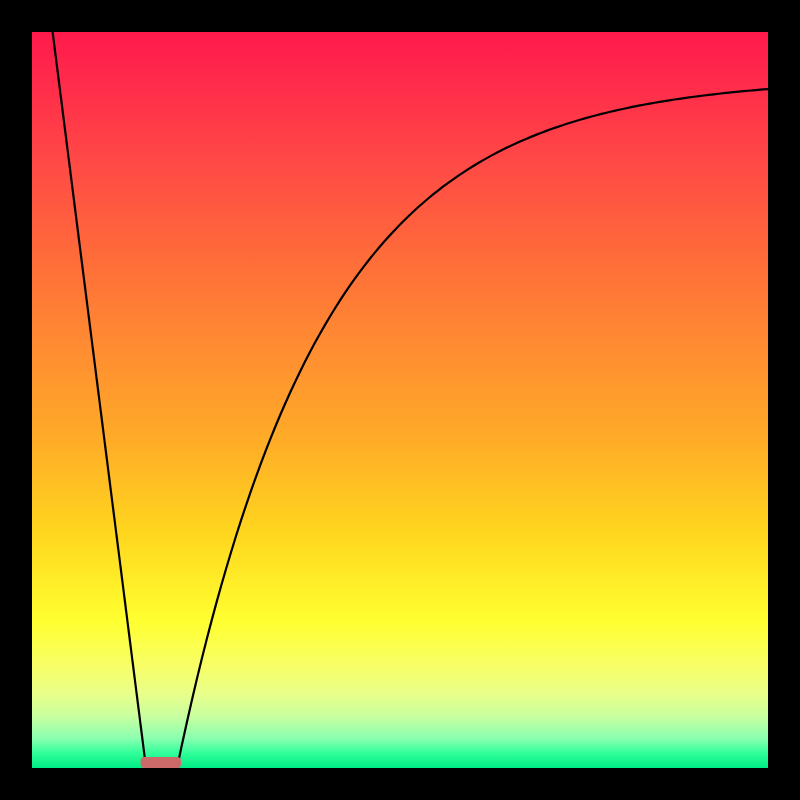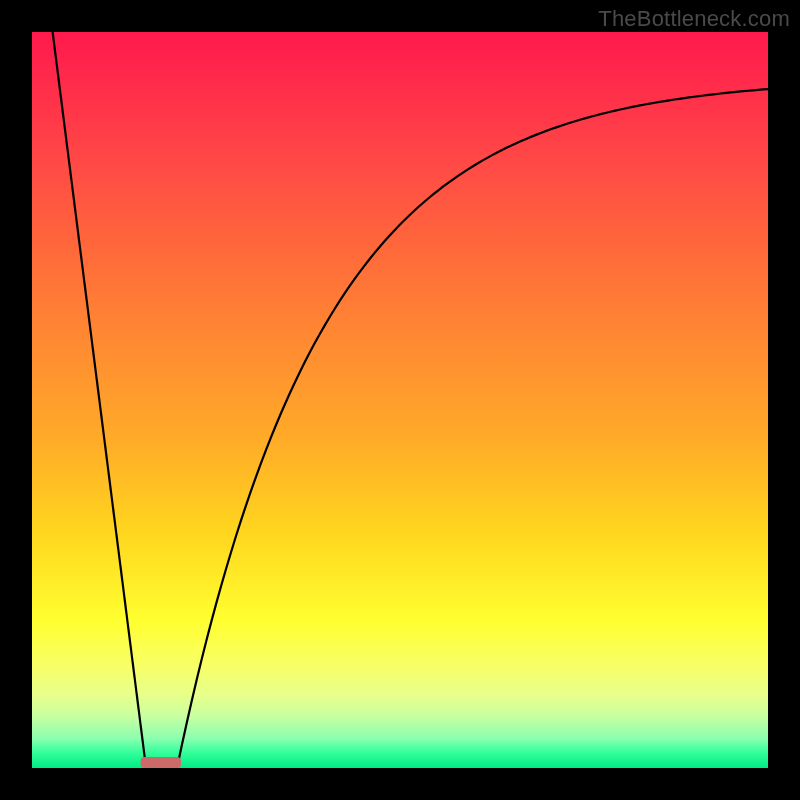--- a/index.html
+++ b/index.html
@@ -59,21 +59,20 @@
     letter-spacing: 0.2px;
     font-weight: 500;
     user-select: none;
   }
 </style>
 </head>
 <body>
 
 <div class="frame">
 
-  <div class="watermark">TheBottleneck.com</div>
 
   <div class="plot-area">
     <div class="gradient"></div>
 
     <svg class="curve-layer" id="curve-svg" viewBox="0 0 736 736" preserveAspectRatio="none">
       <path id="left-line" fill="none" stroke="#000000" stroke-width="2.2" d="M 20.608 0 L 114.08 736"></path>
       <path id="right-curve" fill="none" stroke="#000000" stroke-width="2.2" d="M 144.99 736.00 L 149.92 712.81 L 154.84 690.40 L 159.77 668.74 L 164.69 647.81 L 169.62 627.59 L 174.54 608.04 L 179.47 589.15 L 184.39 570.89 L 189.32 553.25 L 194.24 536.20 L 199.17 519.72 L 204.09 503.79 L 209.02 488.41 L 213.94 473.53 L 218.87 459.16 L 223.79 445.27 L 228.72 431.85 L 233.64 418.87 L 238.57 406.34 L 243.49 394.22 L 248.42 382.51 L 253.34 371.20 L 258.27 360.26 L 263.19 349.69 L 268.12 339.48 L 273.04 329.61 L 277.97 320.07 L 282.89 310.85 L 287.82 301.94 L 292.74 293.33 L 297.67 285.01 L 302.59 276.97 L 307.52 269.20 L 312.44 261.69 L 317.37 254.44 L 322.29 247.42 L 327.22 240.64 L 332.14 234.09 L 337.07 227.76 L 341.99 221.65 L 346.92 215.73 L 351.84 210.02 L 356.77 204.50 L 361.69 199.16 L 366.62 194.00 L 371.55 189.02 L 376.47 184.20 L 381.40 179.55 L 386.32 175.05 L 391.25 170.70 L 396.17 166.50 L 401.10 162.44 L 406.02 158.52 L 410.95 154.73 L 415.87 151.06 L 420.80 147.52 L 425.72 144.10 L 430.65 140.79 L 435.57 137.60 L 440.50 134.51 L 445.42 131.52 L 450.35 128.64 L 455.27 125.85 L 460.20 123.15 L 465.12 120.55 L 470.05 118.03 L 474.97 115.60 L 479.90 113.25 L 484.82 110.98 L 489.75 108.78 L 494.67 106.66 L 499.60 104.61 L 504.52 102.63 L 509.45 100.72 L 514.37 98.87 L 519.30 97.08 L 524.22 95.35 L 529.15 93.68 L 534.07 92.07 L 539.00 90.51 L 543.92 89.00 L 548.85 87.54 L 553.77 86.14 L 558.70 84.78 L 563.62 83.46 L 568.55 82.19 L 573.47 80.96 L 578.40 79.78 L 583.32 78.63 L 588.25 77.52 L 593.17 76.45 L 598.10 75.41 L 603.02 74.41 L 607.95 73.45 L 612.87 72.51 L 617.80 71.61 L 622.72 70.74 L 627.65 69.89 L 632.57 69.08 L 637.50 68.29 L 642.42 67.53 L 647.35 66.79 L 652.27 66.08 L 657.20 65.40 L 662.12 64.73 L 667.05 64.09 L 671.97 63.47 L 676.90 62.87 L 681.82 62.29 L 686.75 61.73 L 691.67 61.19 L 696.60 60.67 L 701.52 60.16 L 706.45 59.68 L 711.37 59.20 L 716.30 58.75 L 721.22 58.31 L 726.15 57.88 L 731.07 57.47 L 736.00 57.07"></path>
       <rect id="opt-marker" rx="4" ry="4" fill="#cc6a6a" x="108.56" y="725.00" width="40.48" height="11"></rect>
     </svg>
   </div>

